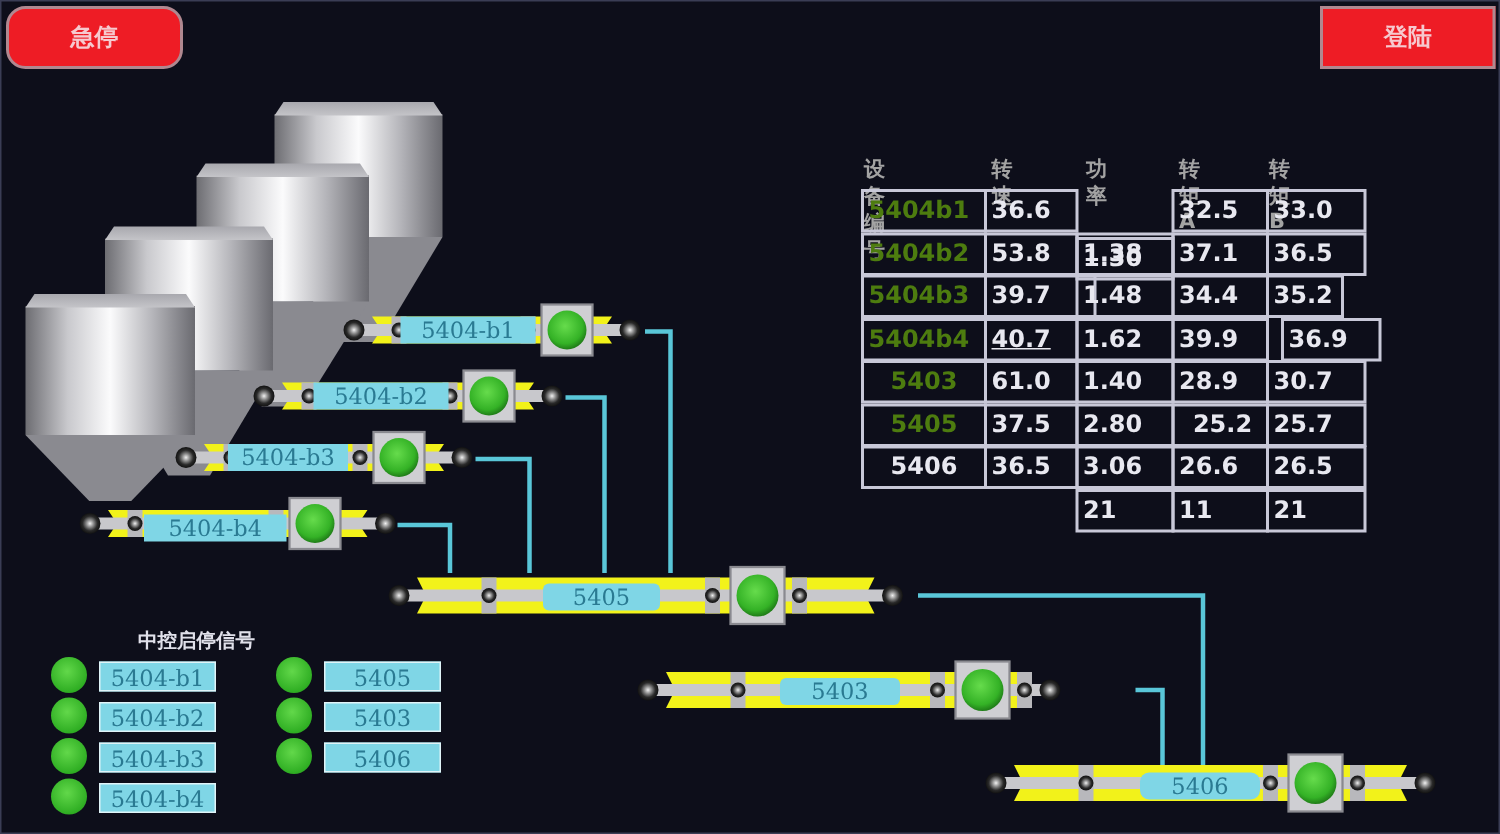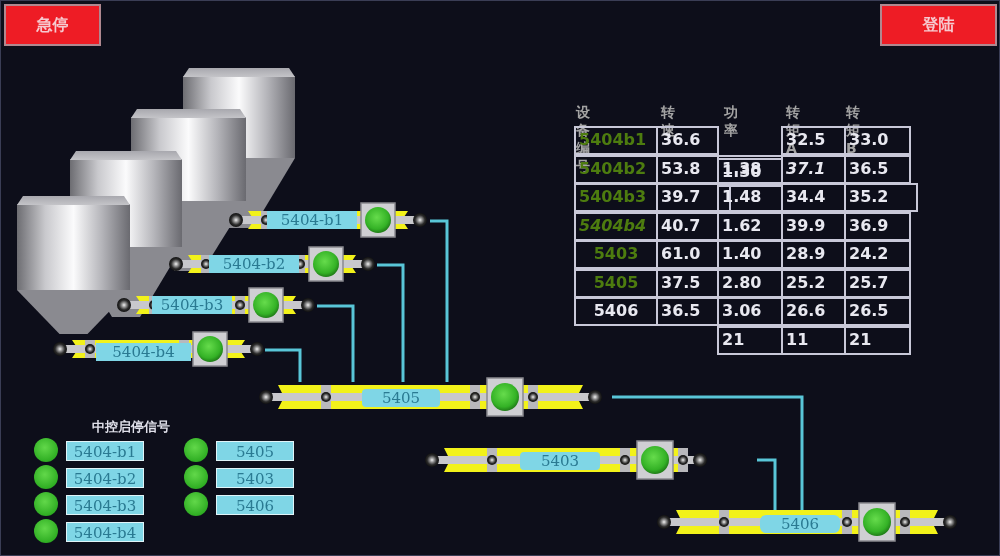--- a/index.html
+++ b/index.html
@@ -1,19 +1,19 @@
 <!DOCTYPE html>
 <html><head>
 <meta charset="utf-8">
 <style>
   html,body{margin:0;padding:0;}
   body{width:1000px;height:556px;background:#0d0e1a;position:relative;overflow:hidden;font-family:"DejaVu Sans",sans-serif;}
   .frame{position:absolute;left:0;top:0;width:998px;height:554px;border:1px solid #3a3d55;}
   .btn{position:absolute;background:#ee1c25;border:2px solid #b08890;color:#f6c9cf;font-family:"DejaVu Serif",serif;font-size:16px;font-weight:bold;display:flex;align-items:center;justify-content:center;cursor:pointer;box-sizing:border-box;}
-  #estop{left:4px;top:4px;width:97px;height:42px;}
+  #estop{left:4px;top:4px;width:118px;height:42px;border-radius:13px;}
   #login{left:880px;top:4px;width:117px;height:42px;}
   svg{position:absolute;left:0;top:0;}
   .tbl{position:absolute;left:574px;top:104px;}
   .th{position:absolute;color:#a3a3a3;font-size:14px;font-weight:bold;top:0;}
   .cell{position:absolute;border:2px solid #c8c8d8;box-sizing:border-box;color:#e8e8f0;font-size:16px;font-weight:bold;padding-left:3px;line-height:24px;height:29px;}
   .cell.id{color:#4d7c0f;}
   .cell.id.white{color:#e8e8f0;}
   .cell.center{text-align:center;padding-left:0;}
   .sig-title{position:absolute;left:92px;top:418px;color:#e0e0ea;font-size:13px;font-weight:bold;}
   .lamp{position:absolute;width:24px;height:24px;border-radius:50%;background:radial-gradient(circle at 45% 40%,#62d84a,#2fae23 70%,#1f7c18);}
@@ -193,41 +193,41 @@
   <div class="th" style="left:272px;">转矩B</div>
   <div id="tbody">
       <div class="cell id" style="left: 0px; top: 22px; width: 84px;">5404b1</div>
       <div class="cell" style="left: 82px; top: 22px; width: 63px;">36.6</div>
       <div class="cell" style="left: 143px; top: 22px; width: 66px; margin-top: 32px;">1.30</div>
       <div class="cell" style="left: 207px; top: 22px; width: 65px;">32.5</div>
       <div class="cell" style="left: 270px; top: 22px; width: 67px;">33.0</div>
       <div class="cell id" style="left: 0px; top: 50.5px; width: 84px;">5404b2</div>
       <div class="cell" style="left: 82px; top: 50.5px; width: 63px;">53.8</div>
       <div class="cell" style="left: 143px; top: 50.5px; width: 66px;">1.38</div>
-      <div class="cell" style="left: 207px; top: 50.5px; width: 65px; font-style: italic;">37.1</div>
+      <div class="cell" style="left: 207px; top: 50.5px; width: 65px;">37.1</div>
       <div class="cell" style="left: 270px; top: 50.5px; width: 67px;">36.5</div>
       <div class="cell id" style="left: 0px; top: 79px; width: 84px;">5404b3</div>
       <div class="cell" style="left: 82px; top: 79px; width: 75px;">39.7</div>
       <div class="cell" style="left: 143px; top: 79px; width: 66px;">1.48</div>
       <div class="cell" style="left: 207px; top: 79px; width: 65px;">34.4</div>
-      <div class="cell" style="left: 270px; top: 79px; width: 74px;">35.2</div>
-      <div class="cell id" style="left: 0px; top: 107.5px; width: 84px; font-style: italic;">5404b4</div>
-      <div class="cell" style="left: 82px; top: 107.5px; width: 63px;">40.7</div>
+      <div class="cell" style="left: 270px; top: 79px; width: 52px;">35.2</div>
+      <div class="cell id" style="left: 0px; top: 107.5px; width: 84px;">5404b4</div>
+      <div class="cell" style="left: 82px; top: 107.5px; width: 63px; text-decoration: underline;">40.7</div>
       <div class="cell" style="left: 143px; top: 107.5px; width: 66px;">1.62</div>
       <div class="cell" style="left: 207px; top: 107.5px; width: 65px;">39.9</div>
-      <div class="cell" style="left: 270px; top: 107.5px; width: 67px;">36.9</div>
+      <div class="cell" style="left: 280px; top: 107.5px; width: 67px;">36.9</div>
       <div class="cell id center" style="left: 0px; top: 136px; width: 84px;">5403</div>
       <div class="cell" style="left: 82px; top: 136px; width: 63px;">61.0</div>
       <div class="cell" style="left: 143px; top: 136px; width: 66px;">1.40</div>
       <div class="cell" style="left: 207px; top: 136px; width: 65px;">28.9</div>
-      <div class="cell" style="left: 270px; top: 136px; width: 67px;">24.2</div>
+      <div class="cell" style="left: 270px; top: 136px; width: 67px;">30.7</div>
       <div class="cell id center" style="left: 0px; top: 164.5px; width: 84px;">5405</div>
       <div class="cell" style="left: 82px; top: 164.5px; width: 63px;">37.5</div>
       <div class="cell" style="left: 143px; top: 164.5px; width: 66px;">2.80</div>
-      <div class="cell" style="left: 207px; top: 164.5px; width: 65px;">25.2</div>
+      <div class="cell" style="left: 207px; top: 164.5px; width: 65px; text-align: center;">25.2</div>
       <div class="cell" style="left: 270px; top: 164.5px; width: 67px;">25.7</div>
       <div class="cell id white center" style="left: 0px; top: 193px; width: 84px;">5406</div>
       <div class="cell" style="left: 82px; top: 193px; width: 63px;">36.5</div>
       <div class="cell" style="left: 143px; top: 193px; width: 66px;">3.06</div>
       <div class="cell" style="left: 207px; top: 193px; width: 65px;">26.6</div>
       <div class="cell" style="left: 270px; top: 193px; width: 67px;">26.5</div>
       <div class="cell" style="left: 143px; top: 221.5px; width: 66px;">21</div>
       <div class="cell" style="left: 207px; top: 221.5px; width: 65px;">11</div>
       <div class="cell" style="left: 270px; top: 221.5px; width: 67px;">21</div>
     </div>

